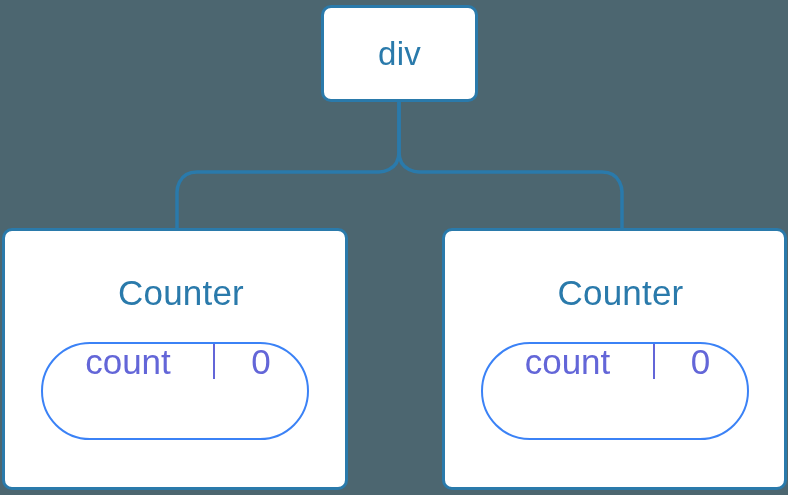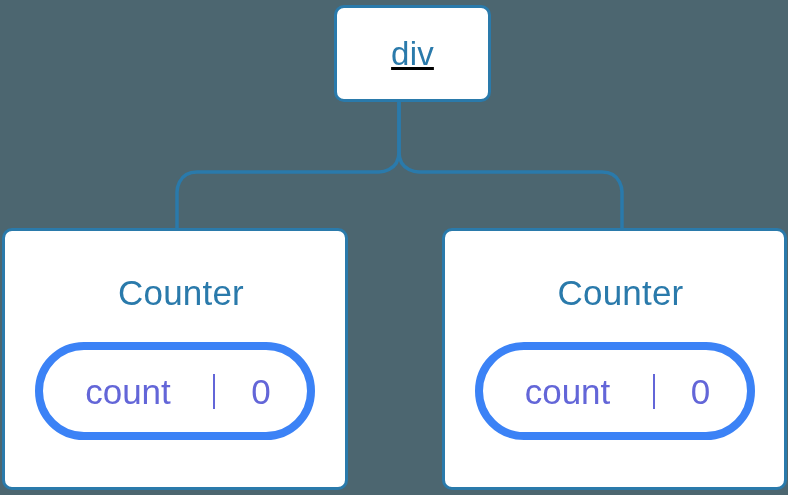--- a/index.html
+++ b/index.html
@@ -34,26 +34,25 @@
     box-sizing: border-box;
     background: #ffffff;
     border: 3px solid #2a7aab;
     border-radius: 10px;
     display: flex;
     flex-direction: column;
     align-items: center;
   }
   
   #node-div {
-    left: 334px;
+    left: 321px;
     top: 5px;
     width: 157px;
     height: 97px;
     justify-content: center;
-    text-decoration: underline;
   }
   #node-div .node-title {
     font-size: 33px;
     color: #2a7aab;
     line-height: 1;
     letter-spacing: 0.2px;
   }
   
   #node-counter-left {
     left: 2px;
@@ -72,23 +71,23 @@
     font-size: 35px;
     color: #2a7aab;
     line-height: 1;
     letter-spacing: 0.2px;
     margin-left: 12px;
   }
   
   .state-pill {
     margin-top: 32px;
     display: flex;
-    align-items: center;
+    align-items: flex-start;
     height: 98px;
-    border: 8px solid #3b82f6;
+    border: 2px solid #3b82f6;
     border-radius: 49px;
     background: transparent;
     box-sizing: border-box;
   }
   .state-key {
     display: flex;
     align-items: center;
     justify-content: center;
     width: 172px;
     font-size: 35px;

